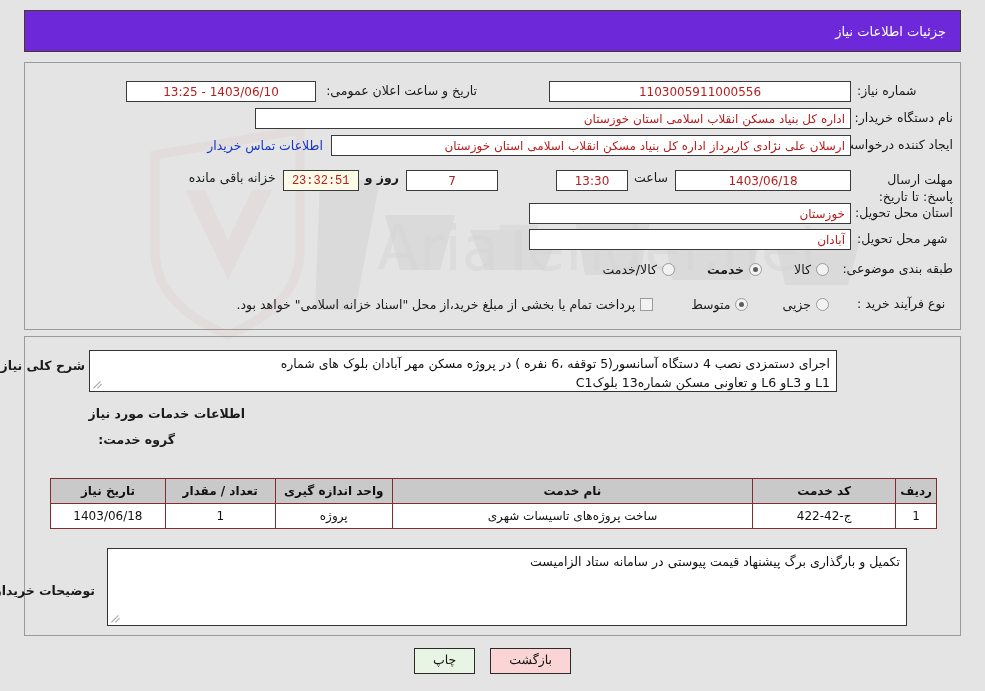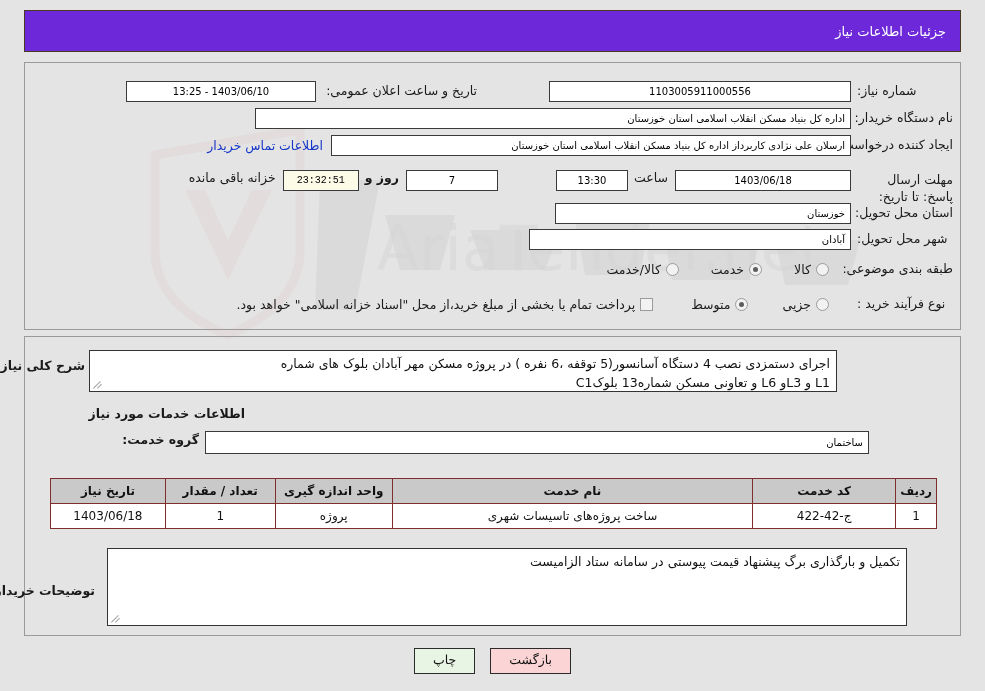--- a/index.html
+++ b/index.html
@@ -63,22 +63,22 @@
     color: #1a1a1a;
     text-align: left;
     white-space: nowrap;
     line-height: 1.35;
   }
   .lbl.wrap { white-space: normal; text-align: left; }
   .fld {
     background: #ffffff;
     border: 1px solid #3a3a3a;
     height: 21px;
-    font-size: 10px;
-    color: #000000;
+    font-size: 12px;
+    color: #b91c1c;
     display: flex;
     align-items: center;
     padding: 0 5px;
     overflow: hidden;
     white-space: nowrap;
   }
   .fld.center { justify-content: center; }
   .fld.right  { justify-content: flex-start; }
   .fld.cream  { background: #fbfbe8; }
 
@@ -255,35 +255,35 @@
     <div class="lbl" style="margin-right:7px;">ساعت</div>
     <div class="fld center" style="width:72px; margin-right:6px;">13:30</div>
     <div class="fld center" style="width:92px; margin-right:58px;">7</div>
     <div class="lbl" style="margin-right:7px;font-weight:bold;">روز و</div>
     <div class="fld cream center" style="width:76px; margin-right:6px;font-family:Liberation Mono, monospace;">23:32:51</div>
     <div class="lbl" style="margin-right:7px;">خزانه باقی مانده</div>
   </div>
 
   <div class="row" style="right:32px; top:203px; width:940px;">
     <div class="lbl" style="width:96px;">استان محل تحویل:</div>
-    <div class="fld right" style="width:296px; margin-right:6px;">خوزستان</div>
+    <div class="fld right" style="width:322px; margin-right:6px;">خوزستان</div>
   </div>
 
   <div class="row" style="right:32px; top:229px; width:940px;">
     <div class="lbl" style="width:96px;">شهر محل تحویل:</div>
     <div class="fld right" style="width:322px; margin-right:6px;">آبادان</div>
   </div>
 
   <div class="row" style="right:32px; top:261px; width:940px;">
     <div class="lbl" style="width:96px;">طبقه بندی موضوعی:</div>
     <div class="opt" style="margin-right:28px;">
       <span class="radio"></span>
       <span class="t">کالا</span>
     </div>
-    <div class="opt" style="margin-right:32px;">
+    <div class="opt" style="margin-right:32px;font-weight:bold;">
       <span class="radio on"></span>
       <span class="t">خدمت</span>
     </div>
     <div class="opt" style="margin-right:32px;">
       <span class="radio"></span>
       <span class="t">کالا/خدمت</span>
     </div>
   </div>
 
   <div class="row" style="right:32px; top:296px; width:940px;">
@@ -306,24 +306,23 @@
 
   <div class="sechead boldlbl" style="right:900px; top:358px;">شرح کلی نیاز:</div>
   <div class="ta" style="position:absolute; right:148px; top:350px; width:748px; height:42px; z-index:3;">
     <div style="text-align:right;">اجرای دستمزدی نصب 4 دستگاه  آسانسور(5 توقفه ،6 نفره ) در  پروژه  مسکن مهر آبادان بلوک های شماره</div>
     <div style="text-align:right;">L1 و L3و L6 و تعاونی مسکن شماره13 بلوکC1</div>
     <span class="grip"></span>
   </div>
 
   <div class="sechead boldlbl" style="right:740px; top:406px;">اطلاعات خدمات مورد نیاز</div>
 
-  <div class="row" style="right:786px; top:432px;">
+  <div class="row" style="right:810px; top:432px;">
     <div class="lbl boldlbl" style="width:80px; text-align:right;">گروه خدمت:</div>
   </div>
-  <div class="fld right" style="position:absolute; right:116px; top:431px; width:664px; height:23px; z-index:3;">ساختمان</div>
 
   <table class="grid" style="right:48px; top:478px; width:887px;">
     <thead>
       <tr>
         <th style="width:36px;">ردیف</th>
         <th style="width:150px;">کد خدمت</th>
         <th style="width:376px;">نام خدمت</th>
         <th style="width:118px;">واحد اندازه گیری</th>
         <th style="width:112px;">تعداد / مقدار</th>
         <th style="width:118px;">تاریخ نیاز</th>

